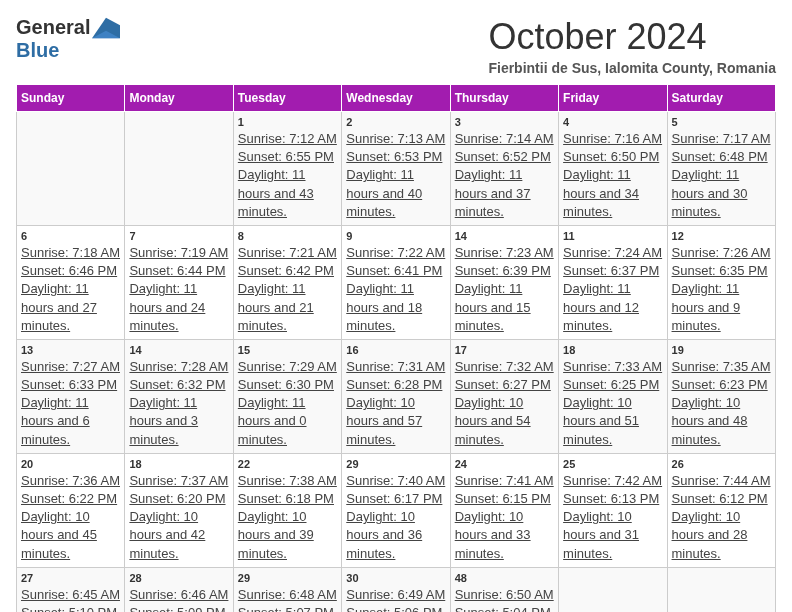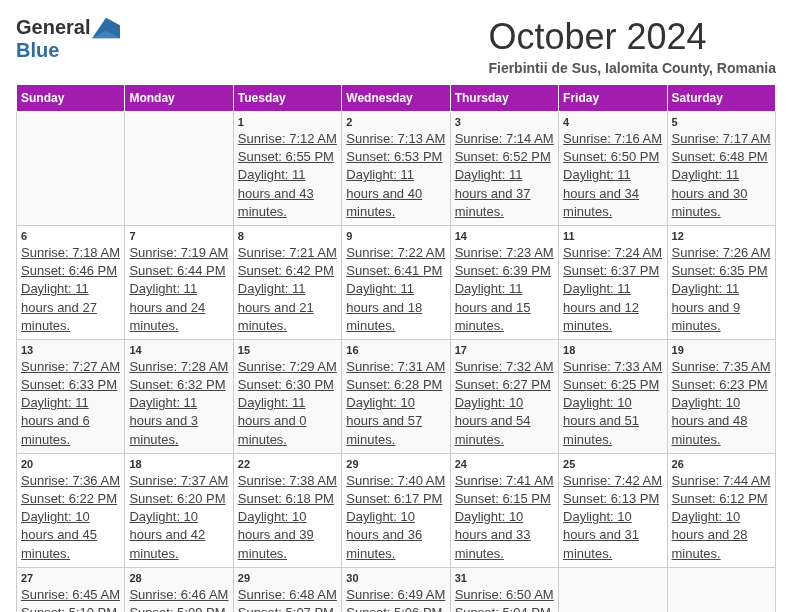--- a/index.html
+++ b/index.html
@@ -308,21 +308,21 @@
 Sunset: 5:07 PM
 Daylight: 10 hours and 19 minutes.</div>
         </td>
         <td>
           <span class="day-num">30</span>
           <div class="cell-info">Sunrise: 6:49 AM
 Sunset: 5:06 PM
 Daylight: 10 hours and 16 minutes.</div>
         </td>
         <td>
-          <span class="day-num">31</span>
+          <span class="day-num">48</span>
           <div class="cell-info">Sunrise: 6:50 AM
 Sunset: 5:04 PM
 Daylight: 10 hours and 14 minutes.</div>
         </td>
         <td></td>
         <td></td>
       </tr>
     </tbody>
 </table>
 

